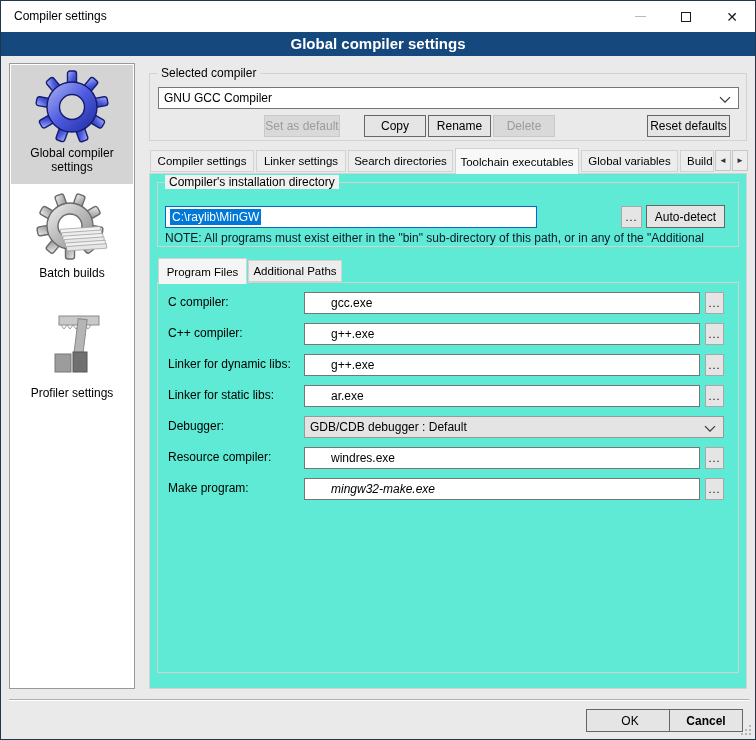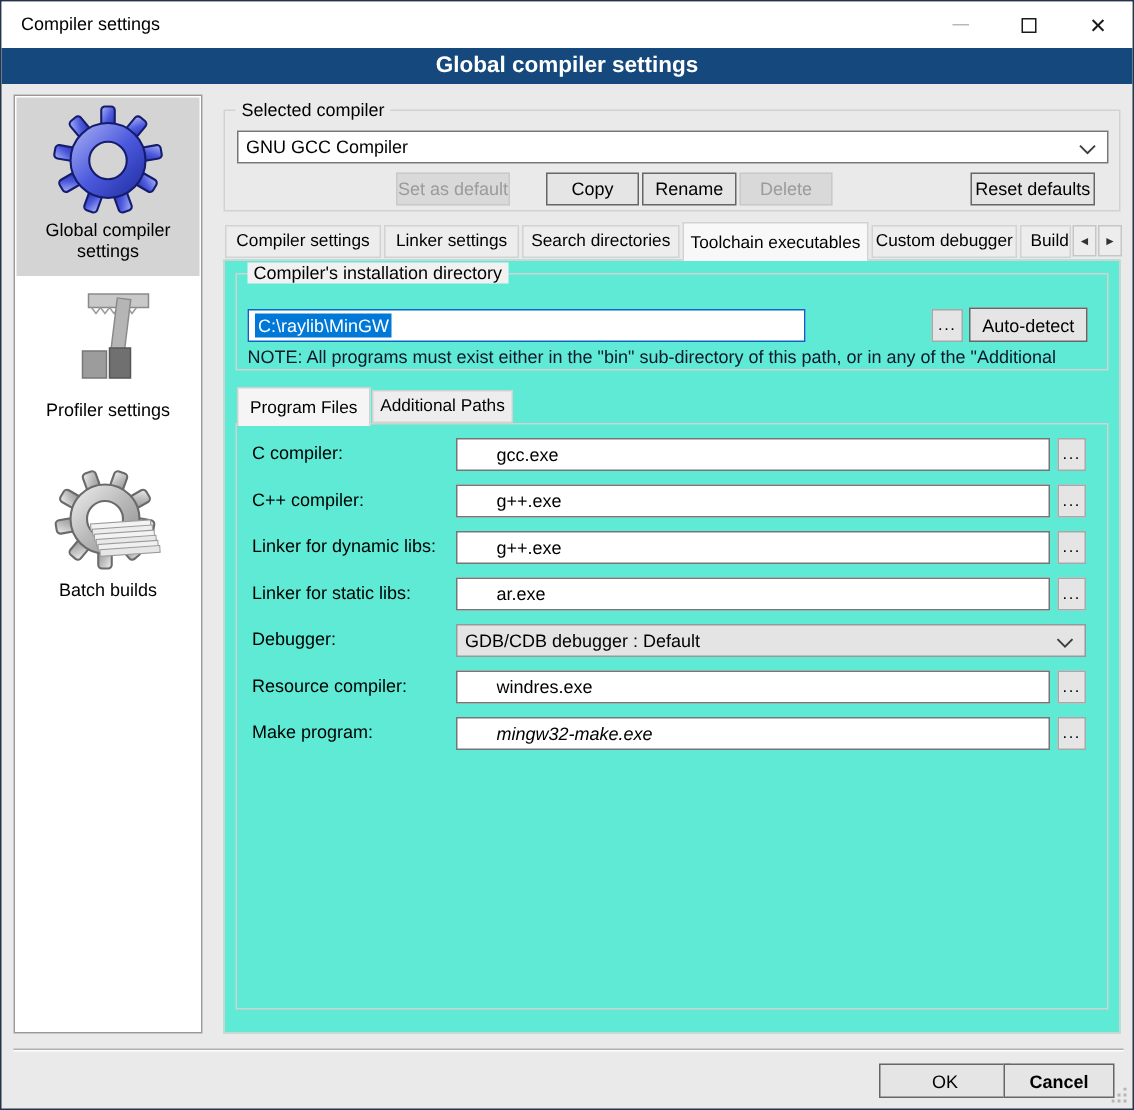--- a/index.html
+++ b/index.html
@@ -102,31 +102,20 @@
             <rect x="32.5" y="1" width="9" height="16" rx="2.5" transform="rotate(200 37 37)"></rect>
             <rect x="32.5" y="1" width="9" height="16" rx="2.5" transform="rotate(240 37 37)"></rect>
             <rect x="32.5" y="1" width="9" height="16" rx="2.5" transform="rotate(280 37 37)"></rect>
             <rect x="32.5" y="1" width="9" height="16" rx="2.5" transform="rotate(320 37 37)"></rect>
           </g>
           <circle cx="37" cy="37" r="25"></circle>
         </g>
         <circle cx="37" cy="37" r="12.5" fill="#d4d4d4" stroke="#141c6e" stroke-width="1.4"></circle>
       </svg>
       <div class="lbl">Global compiler settings</div>
-    </div>
-
-    <div class="side-item">
-      <svg width="74" height="74" viewBox="0 0 74 74">
-        <rect x="24" y="6" width="40" height="9" fill="#c9c9c9" stroke="#8a8a8a"></rect>
-        <path d="M26 15 l3 4 l3 -4 l3 4 l3 -4 l3 4 l3 -4 l3 4 l3 -4 l3 4 l3 -4" stroke="#9a9a9a" fill="none"></path>
-        <rect x="41" y="9" width="9" height="36" fill="#b5b5b5" stroke="#8a8a8a" transform="rotate(7 45 27)"></rect>
-        <rect x="20" y="44" width="16" height="18" fill="#9c9c9c" stroke="#777"></rect>
-        <rect x="38" y="42" width="14" height="20" fill="#707070" stroke="#555"></rect>
-      </svg>
-      <div class="lbl">Profiler settings</div>
     </div>
 
     <div class="side-item">
       <svg width="74" height="74" viewBox="0 0 74 74">
         <defs>
           <linearGradient id="graygear" x1="0" y1="0" x2="1" y2="1">
             <stop offset="0" stop-color="#f0f0f0"></stop>
               <stop offset="0.5" stop-color="#b9b9b9"></stop>
               <stop offset="1" stop-color="#8a8a8a"></stop>
           </linearGradient>
@@ -150,20 +139,31 @@
           <rect x="26" y="38" width="40" height="4.5" fill="#f3f3f3" stroke="#9a9a9a" stroke-width="0.7"></rect>
           <rect x="27" y="41.5" width="40" height="4.5" fill="#ededed" stroke="#9a9a9a" stroke-width="0.7"></rect>
           <rect x="28" y="45" width="40" height="4.5" fill="#f3f3f3" stroke="#9a9a9a" stroke-width="0.7"></rect>
           <rect x="29" y="48.5" width="40" height="4.5" fill="#e8e8e8" stroke="#9a9a9a" stroke-width="0.7"></rect>
           <rect x="30" y="52" width="40" height="4.5" fill="#f0f0f0" stroke="#9a9a9a" stroke-width="0.7"></rect>
           <rect x="31" y="55.5" width="40" height="4.5" fill="#e6e6e6" stroke="#9a9a9a" stroke-width="0.7"></rect>
         </g>
       </svg>
       <div class="lbl">Batch builds</div>
     </div>
+
+    <div class="side-item">
+      <svg width="74" height="74" viewBox="0 0 74 74">
+        <rect x="24" y="6" width="40" height="9" fill="#c9c9c9" stroke="#8a8a8a"></rect>
+        <path d="M26 15 l3 4 l3 -4 l3 4 l3 -4 l3 4 l3 -4 l3 4 l3 -4 l3 4 l3 -4" stroke="#9a9a9a" fill="none"></path>
+        <rect x="41" y="9" width="9" height="36" fill="#b5b5b5" stroke="#8a8a8a" transform="rotate(7 45 27)"></rect>
+        <rect x="20" y="44" width="16" height="18" fill="#9c9c9c" stroke="#777"></rect>
+        <rect x="38" y="42" width="14" height="20" fill="#707070" stroke="#555"></rect>
+      </svg>
+      <div class="lbl">Profiler settings</div>
+    </div>
   </div>
 
   <div class="group" style="left:148px; top:72px; width:598px; height:68px;">
     <span class="legend on-dialog">Selected compiler</span>
     <div class="combo" style="left:8px; top:13px; width:581px; height:22px;">
       <span>GNU GCC Compiler</span>
       <span class="chev">
         <svg width="12" height="7">
             <polyline points="1,1 6,6 11,1" fill="none" stroke="#3c3c3c" stroke-width="1.3"></polyline>
           </svg>
@@ -174,21 +174,21 @@
     <div class="btn" style="left:278px; top:41px; width:63px; height:22px;">Rename</div>
     <div class="btn disabled" style="left:343px; top:41px; width:62px; height:22px;">Delete</div>
     <div class="btn" style="left:497px; top:41px; width:83px; height:22px;">Reset defaults</div>
   </div>
 
   <div class="tabstrip" style="left:148px; top:147px; width:600px; height:26px;">
     <div class="tab" style="left:1px; width:104px;">Compiler settings</div>
     <div class="tab" style="left:107px; width:90px;">Linker settings</div>
     <div class="tab" style="left:199px; width:105px;">Search directories</div>
     <div class="tab selected" style="left:306px; width:124px;">Toolchain executables</div>
-    <div class="tab" style="left:432px; width:97px;">Custom debugger</div>
+    <div class="tab" style="left:432px; width:97px;">Global variables</div>
     <div class="tab clipped" style="left:531px; width:34px;">Build options</div>
     <div class="arrowbtn" style="left:566px;">
         <span>◄</span>
       </div>
     <div class="arrowbtn" style="left:583px;">
         <span>►</span>
       </div>
   </div>
 
   <div class="panel" style="left:148px; top:172px; width:598px; height:516px;"></div>

